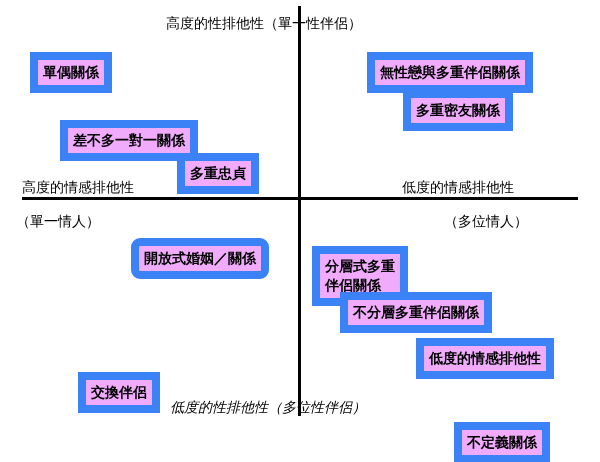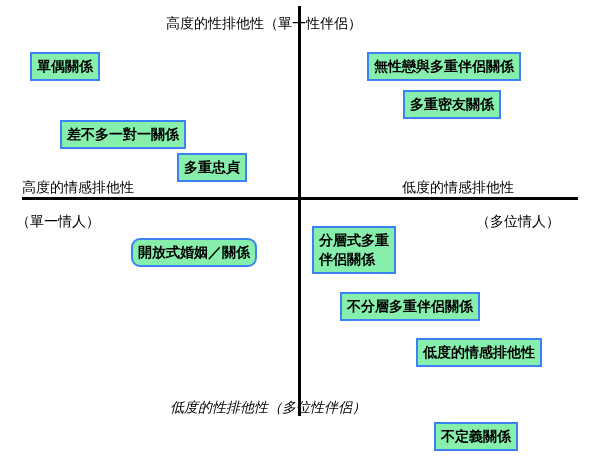--- a/index.html
+++ b/index.html
@@ -34,22 +34,22 @@
   }
   .axis-label {
     position: absolute;
     font-size: 14px;
     line-height: 18px;
     white-space: nowrap;
     font-weight: 500;
   }
   .box {
     position: absolute;
-    border: 2px solid #3b82f6;
-    background: #86efac;
+    border: 8px solid #3b82f6;
+    background: #f0abfc;
     font-size: 14px;
     line-height: 19px;
     padding: 3px 5px;
     white-space: nowrap;
     font-weight: 600;
     box-sizing: border-box;
   }
   .box.multiline {
     white-space: pre-line;
   }
@@ -65,37 +65,38 @@
   <div class="axis-label" style="left:166px; top:14px;">高度的性排他性（單一性伴侶）</div>
 
   <div class="axis-label" style="left:170px; top:398px;font-style:italic;">低度的性排他性（多位性伴侶）</div>
 
   <div class="axis-label" style="left:22px; top:178px;">高度的情感排他性</div>
 
   <div class="axis-label" style="left:16px; top:212px;">（單一情人）</div>
 
   <div class="axis-label" style="left:402px; top:178px;">低度的情感排他性</div>
 
-  <div class="axis-label" style="left:476px; top:212px;">（多位情人）</div>
+  <div class="axis-label" style="left:444px; top:212px;">（多位情人）</div>
 
   <div class="box" style="left:30px; top:52px;">單偶關係</div>
 
   <div class="box" style="left:403px; top:90px;">多重密友關係</div>
 
   <div class="box" style="left:367px; top:52px;">無性戀與多重伴侶關係</div>
 
   <div class="box" style="left:60px; top:120px;">差不多一對一關係</div>
 
   <div class="box" style="left:177px; top:153px;font-family:Liberation Serif, serif;">多重忠貞</div>
 
   <div class="box" style="left:131px; top:238px;border-radius:9px;">開放式婚姻／關係</div>
 
-  <div class="box multiline" style="left:312px; top:226px;">分層式多重
+  <div class="box multiline" style="left:312px; top:246px;">分層式多重
 伴侶關係</div>
 
   <div class="box" style="left:340px; top:292px;">不分層多重伴侶關係</div>
 
   <div class="box" style="left:416px; top:338px;">低度的情感排他性</div>
 
+  <div class="box" style="left:78px; top:372px;">交換伴侶</div>
 
-  <div class="box" style="left:434px; top:422px;">不定義關係</div>
+  <div class="box" style="left:454px; top:422px;">不定義關係</div>
 
 </div>
 
 </body></html>

